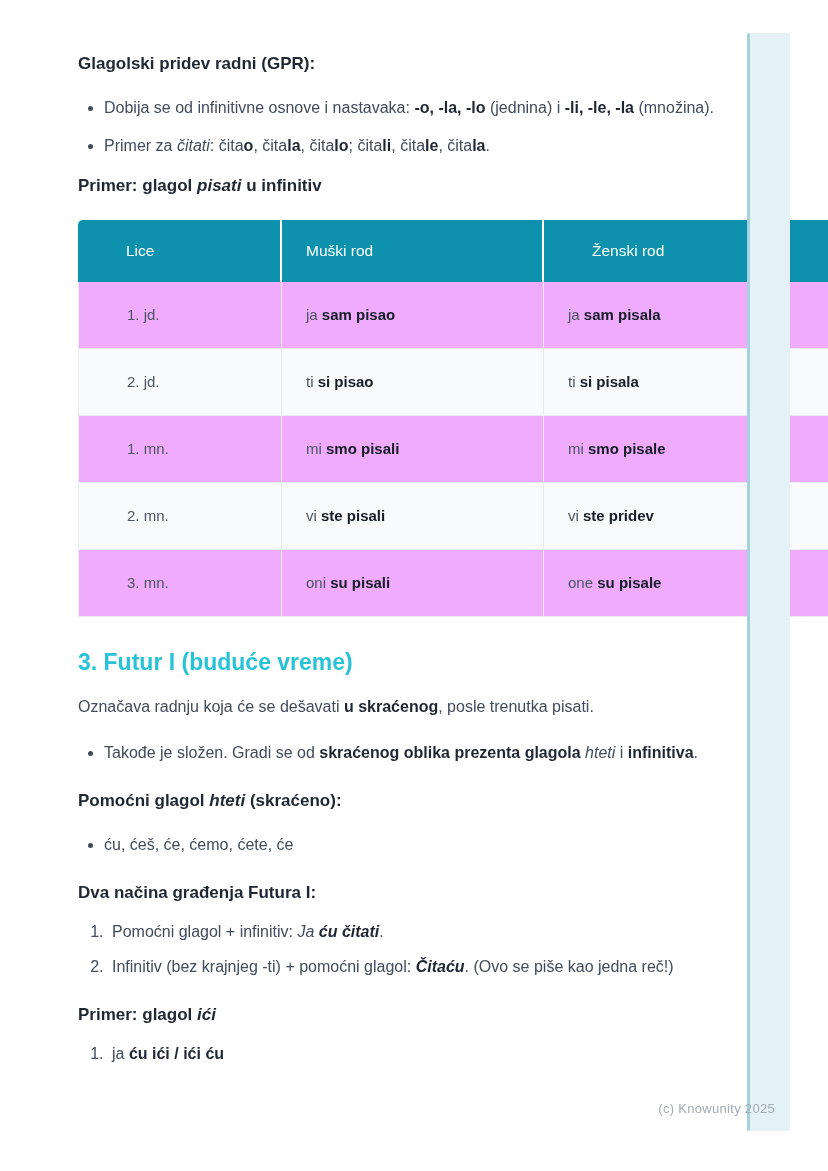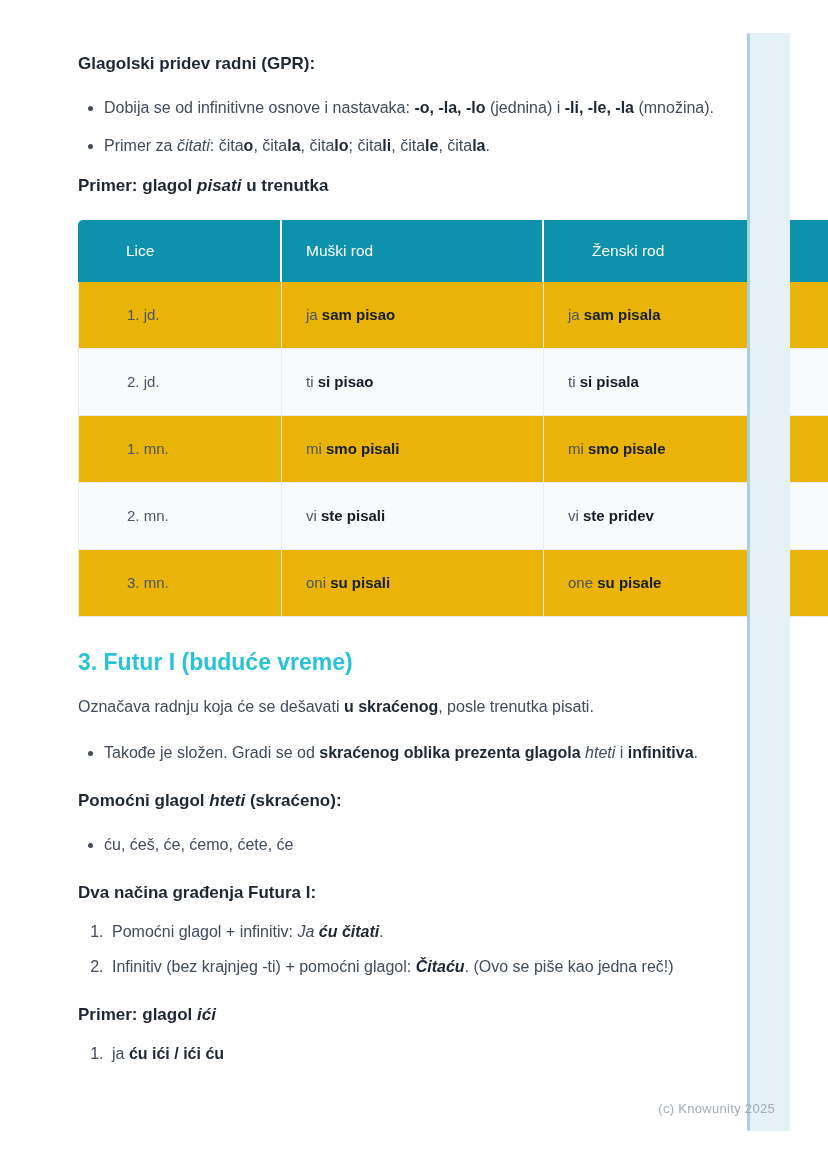--- a/index.html
+++ b/index.html
@@ -40,21 +40,21 @@
   table.tbl th:nth-child(2), table.tbl td:nth-child(2){width:212px;}
   table.tbl th:nth-child(3), table.tbl td:nth-child(3){width:220px;}
   table.tbl thead th{
     background:var(--teal);color:var(--header-text);font-weight:500;font-size:15.5px;
     text-align:left;padding:17px 24px;border-right:2px solid #ffffff;
   }
   table.tbl thead th:last-child{border-right:none;padding-left:48px;}
   table.tbl thead th:first-child{border-top-left-radius:5px;}
   table.tbl thead th:last-child{border-top-right-radius:5px;}
   table.tbl tbody td{
-    background:#eab308;color:var(--cell-text);padding:19px 24px;
+    background:#f0abfc;color:var(--cell-text);padding:19px 24px;
     border-right:1px solid var(--border);border-bottom:1px solid var(--border);
     overflow:hidden;white-space:nowrap;
   }
   table.tbl tbody td:first-child{border-left:1px solid var(--border);}
   table.tbl tbody tr:nth-child(even) td{background:var(--row-alt);}
   table.tbl tbody .b{font-weight:bold;color:#161d28;}
   .stripe-fill{
     position:absolute;left:750px;top:33px;width:40px;height:1098px;
     background:var(--stripe-fill);
   }
@@ -74,21 +74,21 @@
 
   <div class="doc">
 
     <p class="sec first">Glagolski pridev radni (GPR):</p>
 
     <ul class="blt">
       <li><span>Dobija se od infinitivne osnove i nastavaka: </span><span class="b">-o, -la, -lo</span><span> (jednina) i </span><span class="b">-li, -le, -la</span><span> (množina).</span></li>
       <li><span>Primer za </span><span class="i">čitati</span><span>: čita</span><span class="b">o</span><span>, čita</span><span class="b">la</span><span>, čita</span><span class="b">lo</span><span>; čita</span><span class="b">li</span><span>, čita</span><span class="b">le</span><span>, čita</span><span class="b">la</span><span>.</span></li>
     </ul>
 
-    <p class="sec lead"><span class="b">Primer: glagol </span><span class="b i">pisati</span><span class="b"> u trenutka</span></p>
+    <p class="sec lead"><span class="b">Primer: glagol </span><span class="b i">pisati</span><span class="b"> u infinitiv</span></p>
 
     <table class="tbl">
       <thead>
         <tr>
           <th>Lice</th>
           <th>Muški rod</th>
           <th>Ženski rod</th>
         </tr>
       </thead>
       <tbody>

